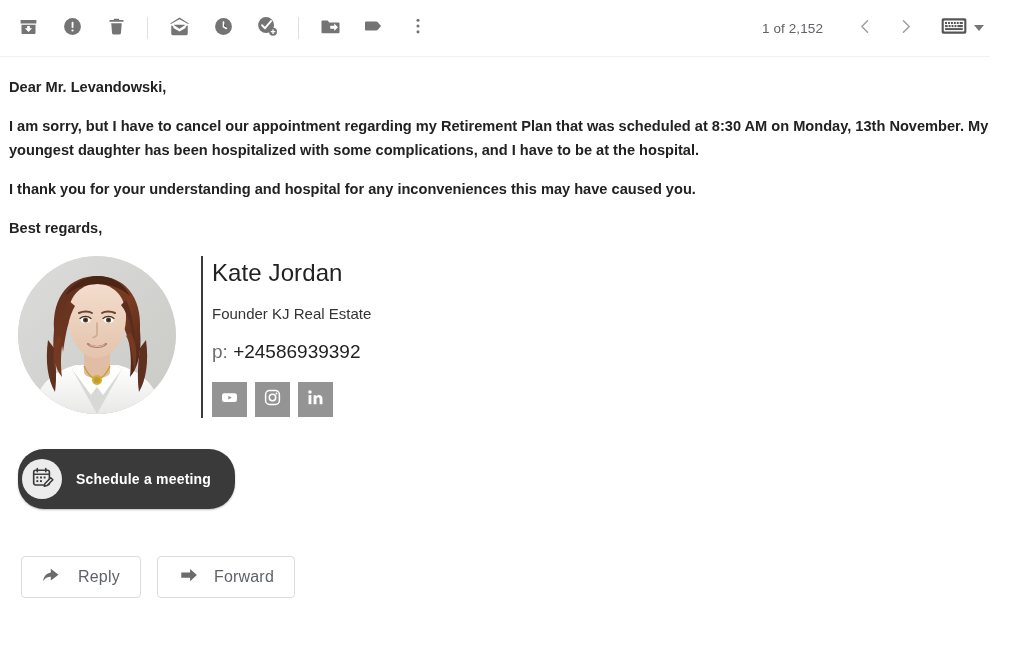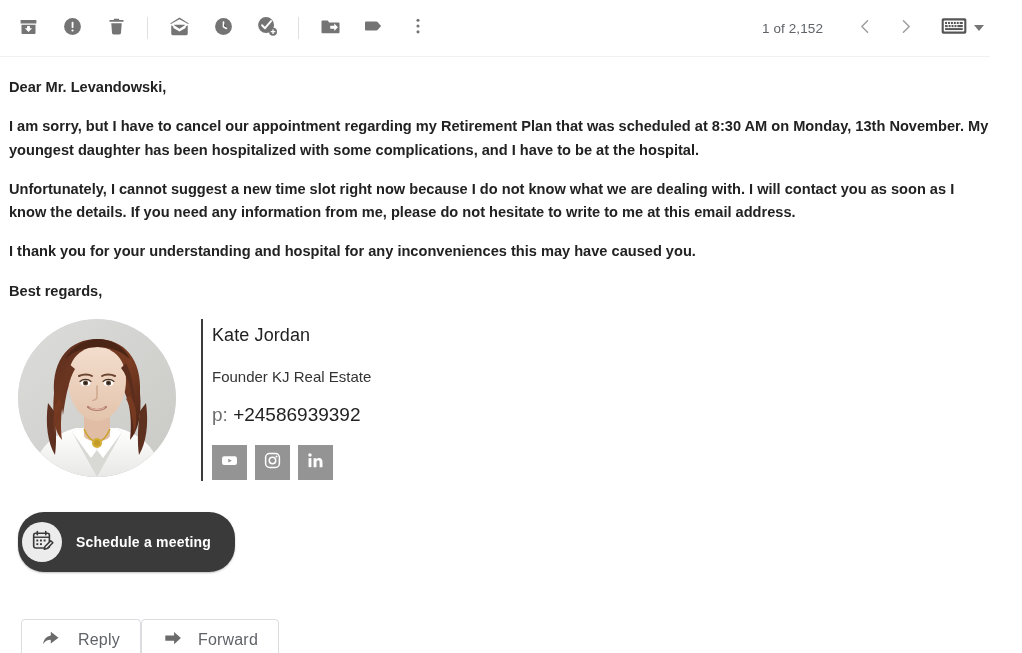--- a/index.html
+++ b/index.html
@@ -98,21 +98,21 @@
     background: #3c3c3c;
     margin-left: 25px;
     margin-right: 0px;
     min-height: 162px;
   }
   #sig-text {
     padding-left: 9px;
     padding-top: 4px;
   }
   #sig-name {
-    font-size: 18px;
+    font-size: 24px;
     color: #222222;
     line-height: 25px;
     letter-spacing: .1px;
   }
   #sig-role {
     font-size: 15px;
     color: #333333;
     line-height: 22px;
     margin-top: 18px;
   }
@@ -160,20 +160,21 @@
     font-size: 14px;
     font-weight: bold;
     margin-left: 14px;
     letter-spacing: .2px;
     white-space: nowrap;
   }
 
   
   #actions {
     display: flex;
+    gap: 16px;
     padding-left: 12px;
     margin-top: 47px;
     text-align: right;
   }
   .act-btn {
     display: inline-flex;
     align-items: center;
     justify-content: center;
     height: 42px;
     min-width: 118px;
@@ -327,21 +328,20 @@
       </span>
       <span class="kb-caret"></span>
     </div>
   </div>
 </div>
 
 <div id="body-area">
 
   <p class="para">Dear Mr. Levandowski,</p>
   <p class="para">I am sorry, but I have to cancel our appointment regarding my Retirement Plan that was scheduled at 8:30 AM on Monday, 13th November. My youngest daughter has been hospitalized with some complications, and I have to be at the hospital.</p>
-  <p class="para">Unfortunately, I cannot suggest a new time slot right now because I do not know what we are dealing with. I will contact you as soon as I know the details. If you need any information from me, please do not hesitate to write to me at this email address.</p>
   <p class="para">I thank you for your understanding and hospital for any inconveniences this may have caused you.</p>
   <p class="para">Best regards,</p>
 
   <div id="signature">
 
     <div id="avatar">
       <svg class="photo-svg" viewBox="0 0 158 158">
         <defs>
           <clipPath id="circ">
               <circle cx="79" cy="79" r="79"></circle>

